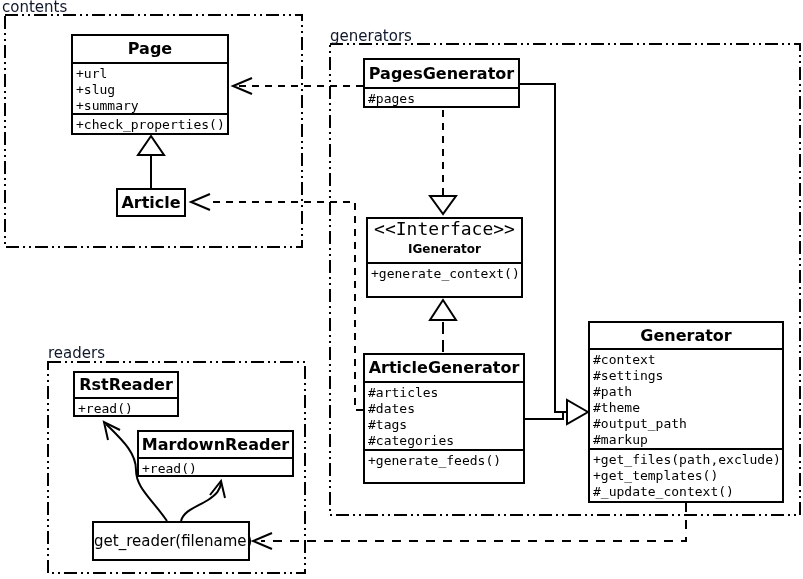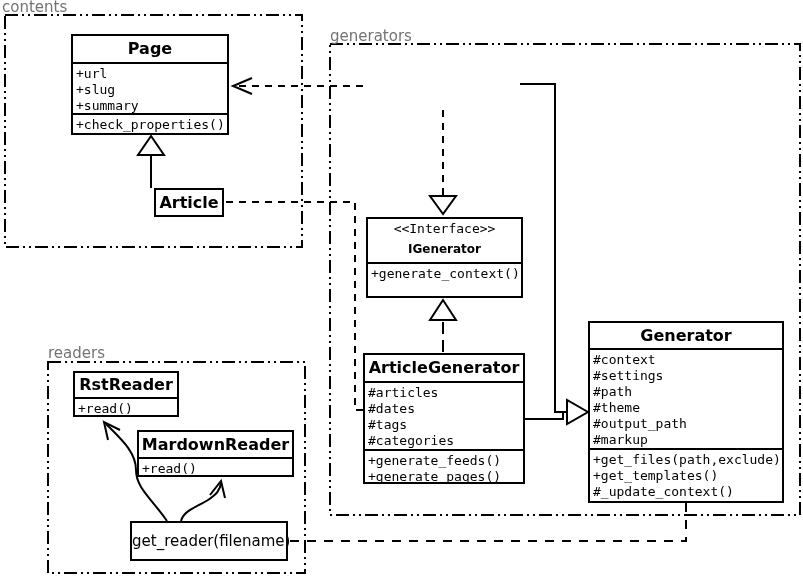--- a/index.html
+++ b/index.html
@@ -1,31 +1,31 @@
 <!DOCTYPE html>
 <html><head>
 <meta charset="utf-8">
 <style>
   html,body{margin:0;padding:0;background:#ffffff;}
   #canvas{position:relative;width:803px;height:579px;background:#ffffff;overflow:hidden;
           font-family:"DejaVu Sans",sans-serif;color:#000;}
   #wires{position:absolute;left:0;top:0;z-index:1;}
-  .pkg-label{position:absolute;z-index:3;font-size:15px;line-height:17px;color:#737373;}
+  .pkg-label{position:absolute;z-index:3;font-size:15px;line-height:17px;color:#0f172a;}
   .uml{position:absolute;z-index:2;background:#fff;border:2px solid #000;box-sizing:border-box;
        display:flex;flex-direction:column;}
   .hdr{border-bottom:2px solid #000;text-align:center;font-weight:bold;font-size:16px;
        font-family:"DejaVu Sans",sans-serif;box-sizing:border-box;flex:none;overflow:hidden;}
   .sec{border-bottom:2px solid #000;box-sizing:border-box;padding-top:2px;overflow:hidden;flex:none;}
   .sec.last{border-bottom:none;flex:1;}
   .row{font-family:"DejaVu Sans Mono",monospace;font-size:13px;line-height:16px;
        padding-left:3px;white-space:pre;}
   .hdr.noline{border-bottom:none;}
-  .stereo{font-family:"DejaVu Sans Mono",monospace;font-weight:normal;font-size:13px;line-height:20px;}
+  .stereo{font-family:"DejaVu Sans Mono",monospace;font-weight:normal;font-size:18px;line-height:20px;}
   .iname{font-size:12px;font-weight:bold;line-height:21px;}
-  .plainbox{align-items:center;justify-content:center;font-size:15px;font-weight:normal;margin-left:38px;}
+  .plainbox{align-items:center;justify-content:center;font-size:15px;font-weight:normal;}
 </style>
 </head>
 <body>
 
 <div id="canvas">
 
   <svg id="wires" width="803" height="579">
 
     <g>
       <rect x="5" y="15" width="297" height="232" fill="none" stroke="#000" stroke-width="2" stroke-dasharray="13 4 2 4 2 4"></rect>
@@ -97,20 +97,26 @@
     </div>
     <div class="sec last">
       <div class="row">+check_properties()</div>
     </div>
   </div>
 
   <div class="uml plainbox" style="left:116px;top:188px;width:70px;height:29px">
     <div class="hdr noline" style="border:none;height:25px;line-height:25px">Article</div>
   </div>
 
+  <div class="uml" style="left:363px;top:58px;width:157px;height:50px">
+    <div class="hdr" style="height:29px;line-height:27px">PagesGenerator</div>
+    <div class="sec last">
+      <div class="row">#pages</div>
+    </div>
+  </div>
 
   <div class="uml" style="left:366px;top:217px;width:157px;height:81px">
     <div class="hdr" style="height:45px">
       <div class="stereo">&lt;&lt;Interface&gt;&gt;</div>
       <div class="iname">IGenerator</div>
     </div>
     <div class="sec last">
       <div class="row">+generate_context()</div>
     </div>
   </div>
@@ -118,21 +124,20 @@
   <div class="uml" style="left:363px;top:353px;width:162px;height:131px">
     <div class="hdr" style="height:28px;line-height:26px">ArticleGenerator</div>
     <div class="sec" style="height:68px">
       <div class="row">#articles</div>
       <div class="row">#dates</div>
       <div class="row">#tags</div>
       <div class="row">#categories</div>
     </div>
     <div class="sec last">
       <div class="row">+generate_feeds()</div>
-      <div class="row">+generate_pages()</div>
     </div>
   </div>
 
   <div class="uml" style="left:588px;top:321px;width:196px;height:182px">
     <div class="hdr" style="height:27px;line-height:25px">Generator</div>
     <div class="sec" style="height:100px">
       <div class="row">#context</div>
       <div class="row">#settings</div>
       <div class="row">#path</div>
       <div class="row">#theme</div>

